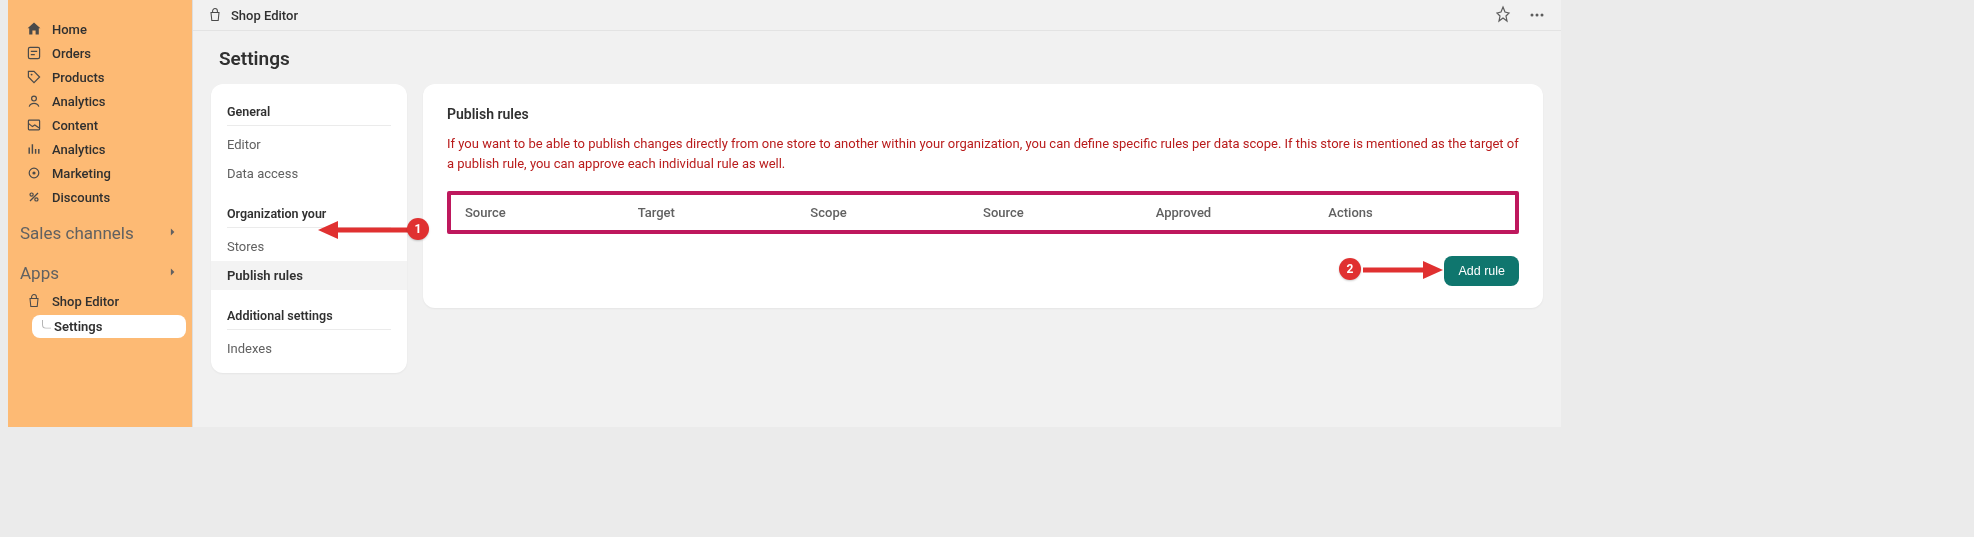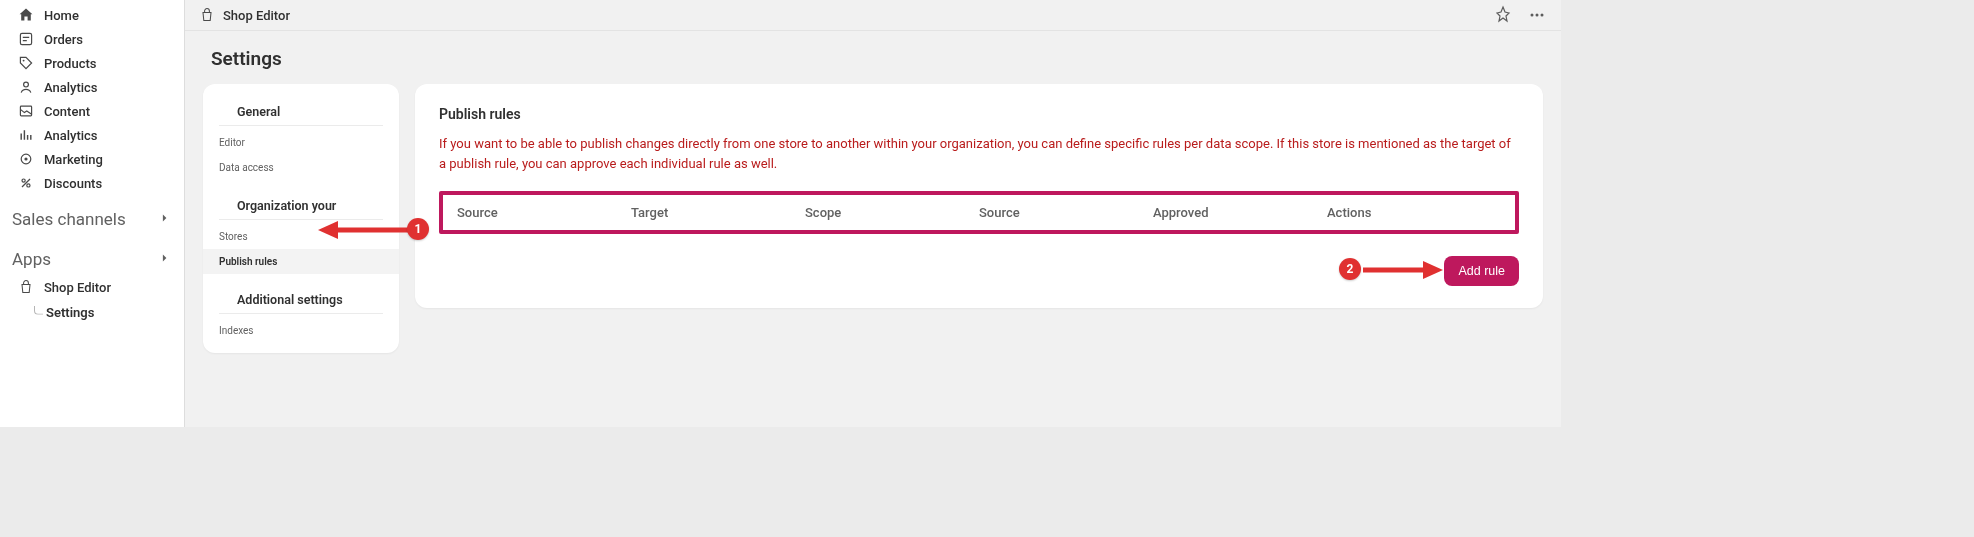--- a/index.html
+++ b/index.html
@@ -9,23 +9,24 @@
     color: #303030;
     font-size: 13px;
     width: 1561px;
     height: 427px;
     overflow: hidden;
     position: relative;
   }
   .layout { display: flex; height: 100%; }
   .sidebar {
     width: 184px;
-    background: #ffffff;
-    padding-top: 3px;
+    background: #fdba74;
+    padding-top: 17px;
     flex-shrink: 0;
+    margin-left: 8px;
   }
   .nav-item {
     display: flex;
     align-items: center;
     gap: 10px;
     padding: 4px 12px;
     cursor: pointer;
     color: #303030;
     font-weight: 500;
     border-radius: 8px;
@@ -89,26 +90,26 @@
     padding: 4px 18px 20px;
     align-items: flex-start;
   }
   .side-card {
     width: 196px;
     background: #fff;
     border-radius: 12px;
     padding: 10px 0;
     box-shadow: 0 1px 2px rgba(0,0,0,.05);
   }
-  .side-card .group { padding: 6px 16px 0; margin-left: 18px; }
+  .side-card .group { padding: 6px 16px 0; }
   .side-card .group-title { font-size: 12.5px; font-weight: 600; color: #303030; padding: 4px 0 6px; }
   .side-card .divider { height:1px; background:#ebebeb; margin: 0 16px 4px; }
   .side-card .menu-item {
     padding: 7px 16px;
-    font-size: 10px;
+    font-size: 13px;
     color: #616161;
     cursor: pointer;
   }
   .side-card .menu-item.active {
     background: #f3f3f3;
     color: #303030;
     font-weight: 600;
   }
   .main-card {
     flex: 1;
@@ -133,21 +134,21 @@
     color: #616161;
     font-weight: 500;
   }
   .th { flex: 1; }
   .action-row {
     display: flex;
     justify-content: flex-end;
     margin-top: 22px;
   }
   .btn-primary {
-    background: #be185d;
+    background: #0f766e;
     color: #fff;
     border: none;
     padding: 8px 14px;
     border-radius: 8px;
     font-size: 12.5px;
     font-weight: 500;
     cursor: pointer;
   }
   
   .badge {

